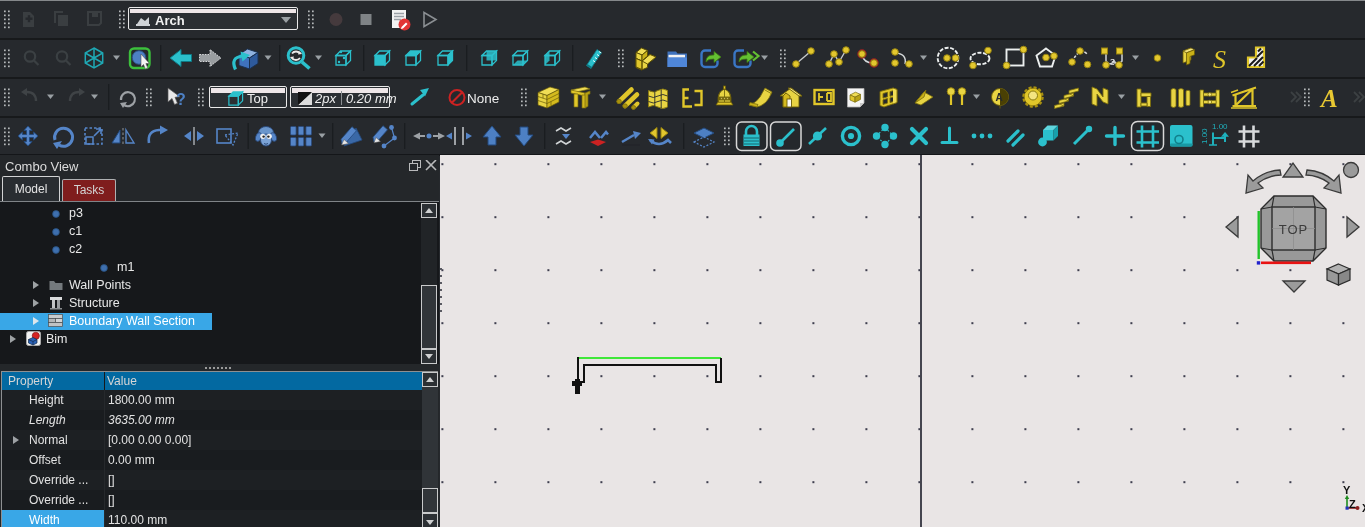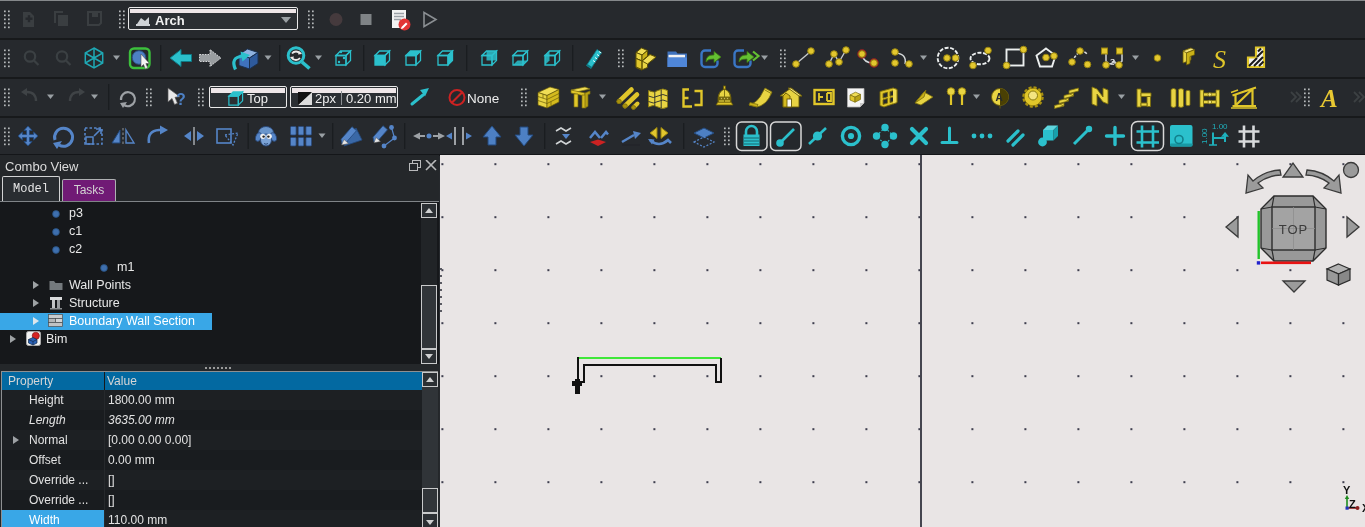--- a/index.html
+++ b/index.html
@@ -444,21 +444,21 @@
   <svg class="abs" style="left:17px;top:3px" width="17" height="17" viewBox="0 0 18 18">
         <g fill="none" stroke="#2bc0cc" stroke-width="1.3">
           <path d="M2 6.5 H12 V16 H2 Z"></path>
           <path d="M2 6.5 L6.5 2 L16.5 2 L12 6.5 Z"></path>
           <path d="M12 6.5 L16.5 2 L16.5 11.5 L12 16 Z"></path>
         </g>
         <path d="M2 6.5 L6.5 2 L16.5 2 L12 6.5 Z" fill="#2bc0cc"></path>
       </svg>
   <div class="btxt" style="left:37px;top:3.5px;">Top</div>
 </div>
-<div class="btn3d" style="left:290px;top:86px;width:108px;height:22px;">
+<div class="btn3d" style="left:290px;top:86px;width:100px;height:22px;font-style:italic;">
   <div class="band"></div>
   <svg class="abs" style="left:7px;top:5px" width="14" height="13">
         <path d="M0 13 L14 13 L14 0 Z" fill="#dcdcdc"></path>
         <path d="M0 13 L14 0 L0 0 Z" fill="#111"></path>
       </svg>
   <div class="btxt" style="left:24px;top:3.5px;">2px</div>
   <div style="position:absolute;left:50px;top:4px;width:1px;height:14px;background:#8a8e92;"></div>
   <div class="btxt" style="left:55px;top:3.5px;">0.20 mm</div>
 </div>
 <svg id="row4" class="rowsvg" style="top:118px" width="1365" height="37">
@@ -655,22 +655,22 @@
   <div id="lptitle">Combo View</div>
 
   <svg class="abs" style="left:409px;top:5px" width="12" height="11" viewBox="0 0 12 11">
     <rect x="3.5" y="0.5" width="8" height="7" fill="none" stroke="#b9babb"></rect>
     <rect x="0.5" y="3.5" width="8" height="7" fill="#24272a" stroke="#b9babb"></rect>
   </svg>
   <svg class="abs" style="left:425px;top:5px" width="12" height="11" viewBox="0 0 12 11">
     <path d="M1 0 L11 10 M11 0 L1 10" stroke="#b9babb" stroke-width="1.6"></path>
   </svg>
 
-  <div class="tab" style="left:2px;top:21px;width:58px;height:25px;line-height:24px;background:#292d31;border:1px solid #d2d3d4;border-bottom:none;border-radius:2px 2px 0 0;font-family:Liberation Mono, monospace;">Model</div>
-  <div class="tab" style="left:62px;top:24px;width:54px;height:22px;line-height:20px;background:#701a75;border:1px solid #aeb0b2;border-bottom:none;border-radius:2px 2px 0 0;color:#d2d2d2;">Tasks</div>
+  <div class="tab" style="left:2px;top:21px;width:58px;height:25px;line-height:24px;background:#292d31;border:1px solid #d2d3d4;border-bottom:none;border-radius:2px 2px 0 0;">Model</div>
+  <div class="tab" style="left:62px;top:24px;width:54px;height:22px;line-height:20px;background:#7f1d1d;border:1px solid #aeb0b2;border-bottom:none;border-radius:2px 2px 0 0;color:#d2d2d2;">Tasks</div>
 
   <div id="treewrap">
     <div class="thl" style="top:111px;"></div>
     <div id="treeitems">
       <div class="trow" style="top:2px;">
             <svg class="abs" style="left:52px;top:6px" width="8" height="8">
               <circle cx="4" cy="4" r="3.4" fill="#3e6fae" stroke="#28507f" stroke-width="0.8"></circle>
             </svg>
             <span style="position:absolute;left:69px;">p3</span>
           </div>

